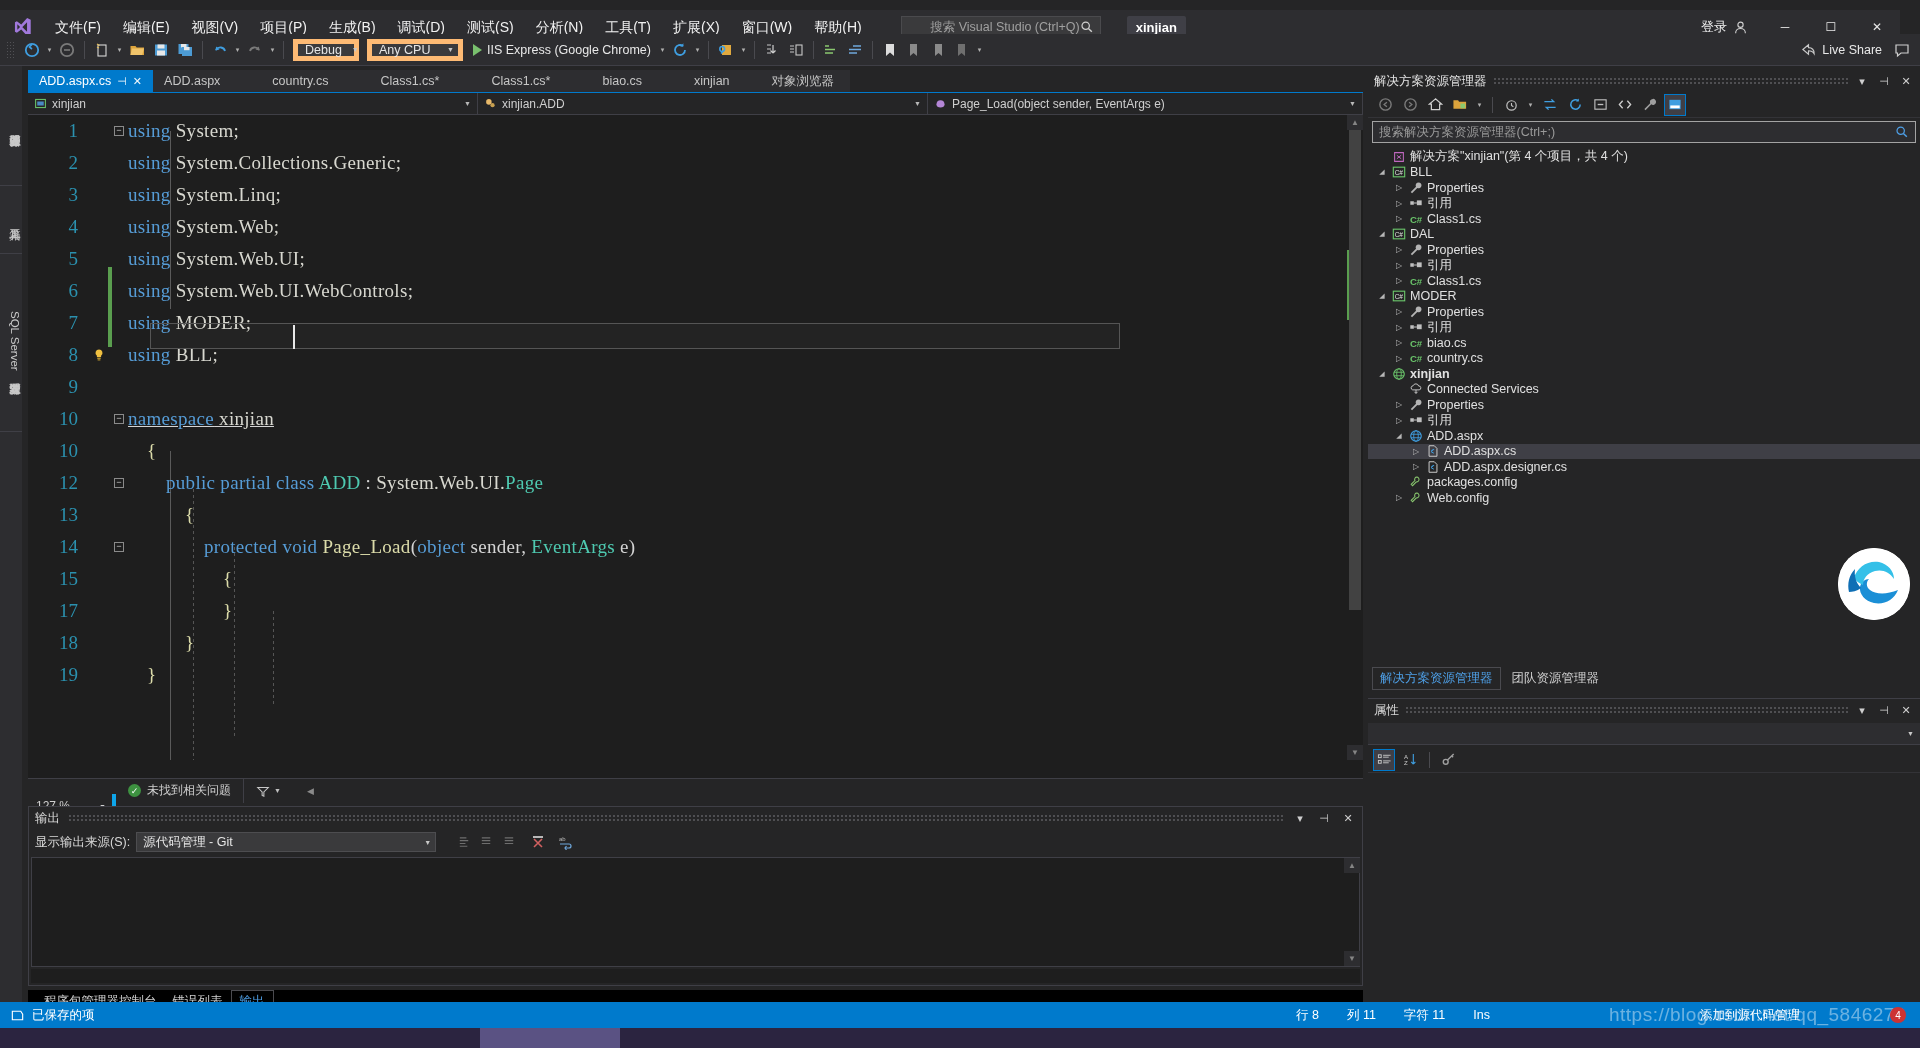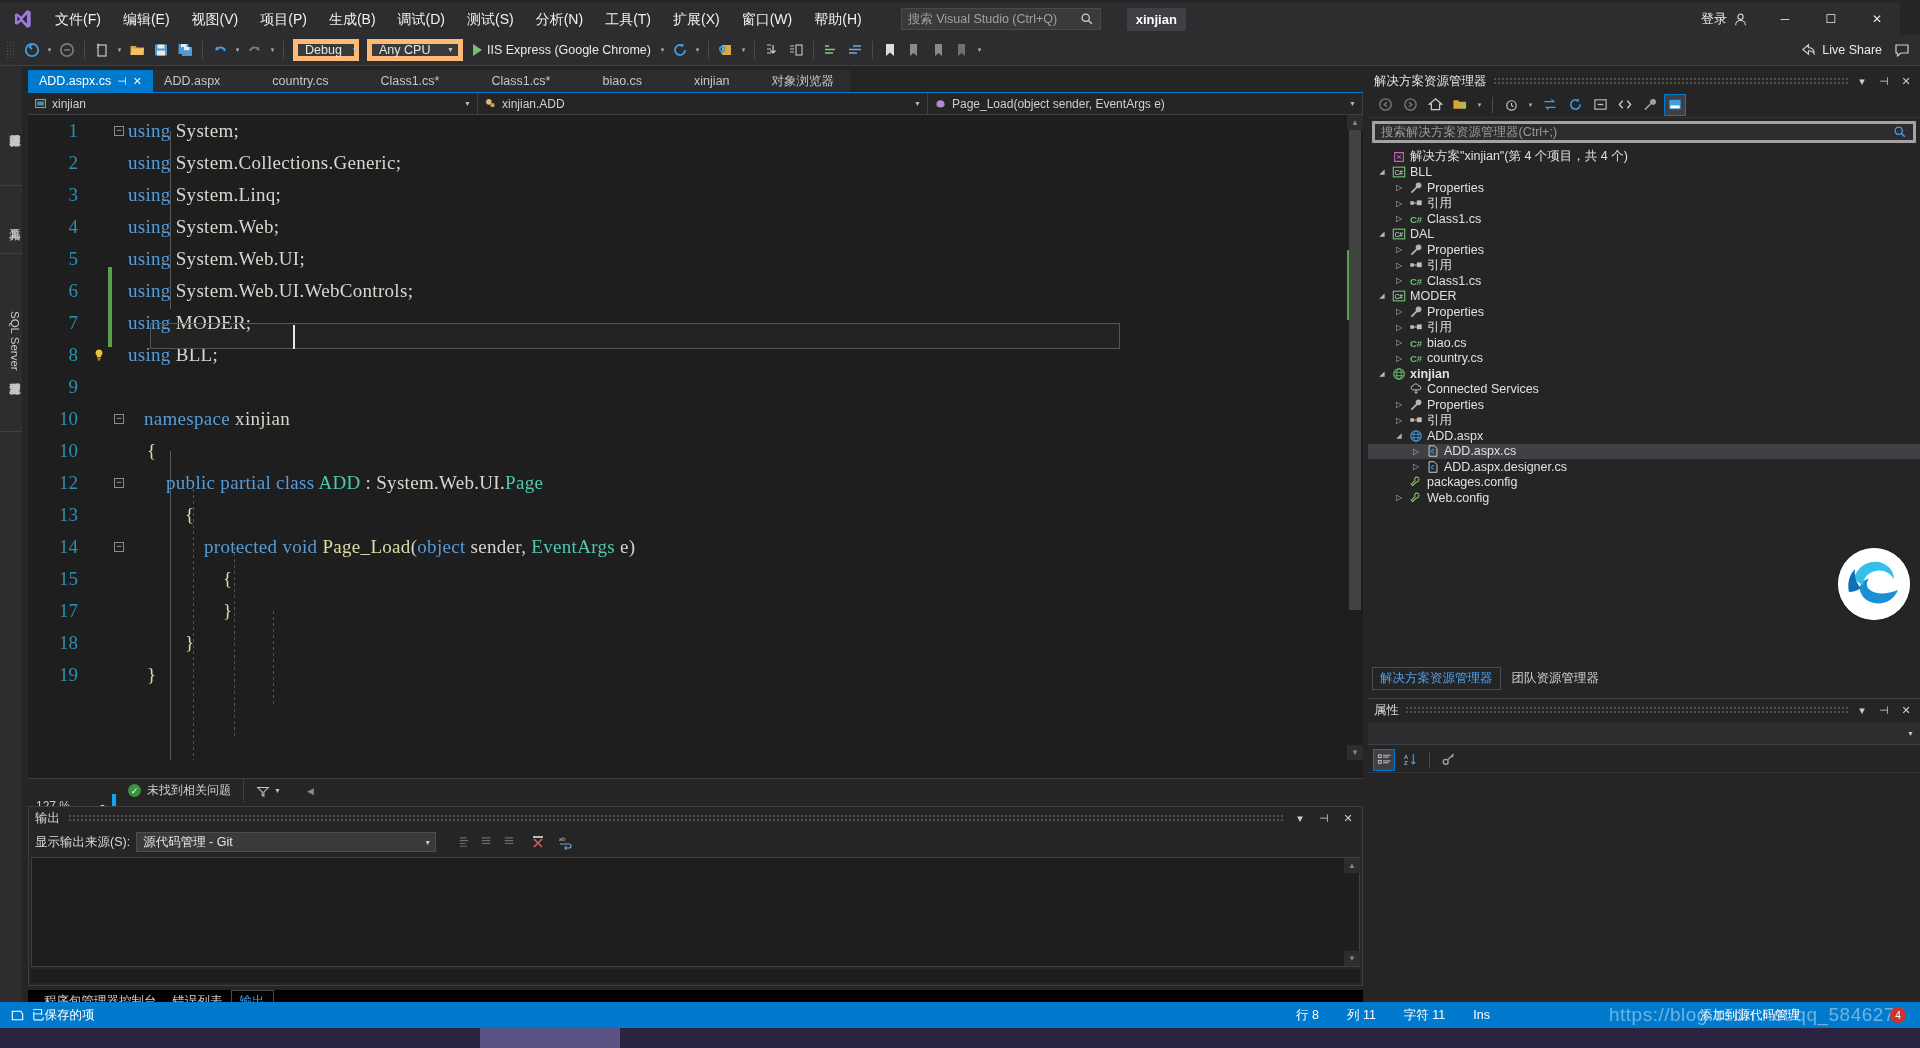--- a/index.html
+++ b/index.html
@@ -8,22 +8,22 @@
     background:#1e1e1e;
     font-family:"Liberation Sans", sans-serif;
     overflow:hidden;
     color:#d4d4d4;
     -webkit-font-smoothing:antialiased;
   }
   #app { position:relative; width:1920px; height:1048px; background:#252526; }
 
   
   .titlebar {
-    position:absolute; left:0; top:2px; width:1900px; height:34px;
-    background:#2d2d30; display:flex; align-items:center;
+    position:absolute; left:0; top:10px; width:1900px; height:34px;
+    background:#2d2d30; display:flex; align-items:center;text-align:right;
   }
   .vs-logo { width:44px; height:34px; display:flex; align-items:center; justify-content:center; }
   .vs-logo svg { width:22px; height:22px; }
   .menubar { display:flex; align-items:center; height:34px; }
   .menu-item {
     padding:0 11px; height:34px; line-height:34px; font-size:14px; color:#f1f1f1;
     cursor:default; white-space:nowrap;
   }
   .search-box {
     margin-left:28px; width:200px; height:22px; background:#3a3a3c;
@@ -188,21 +188,21 @@
   .se {
     position:absolute; left:1368px; top:70px; width:552px; height:620px; background:#252526;
   }
   .se-head { height:22px; display:flex; align-items:center; padding:0 6px; gap:6px; }
   .se-title { font-size:12.5px; color:#e4e4e4; white-space:nowrap; }
   .se-toolbar { height:26px; display:flex; align-items:center; padding:0 6px; gap:3px; border-bottom:1px solid #333337;}
   .se-tb { width:22px;height:22px;display:flex;align-items:center;justify-content:center; }
   .se-tb.active { background:#3f3f46; border:1px solid #007acc; }
   .se-sep { width:1px;height:16px;background:#4a4a4f;margin:0 4px; }
   .se-search {
-    height:22px; margin:3px 4px; background:#2d2d30; border:3px solid #a3a3a3;
+    height:22px; margin:3px 4px; background:#2d2d30; border:1px solid #a3a3a3;
     display:flex; align-items:center; padding:0 6px; font-size:12.5px; color:#9a9a9a;
   }
   .se-search .mag { margin-left:auto; }
   .se-tree { position:absolute; left:0; right:0; top:79px; bottom:26px; overflow:hidden; }
   .trow { height:15.5px; display:flex; align-items:center; font-size:12.5px; color:#e0e0e0; white-space:nowrap; }
   .trow.sel { background:#3f3f46; }
   .tw { display:inline-block; width:16px; text-align:center; font-size:8px; color:#b6b6b6; }
   .tic { display:inline-flex; width:17px; height:15px; align-items:center; justify-content:center; margin-right:3px; }
   .tlabel.bold { font-weight:bold; }
   .se-tabs {
@@ -583,21 +583,21 @@
             <div class="glyph"></div>
             <div class="fold"></div>
             <div class="code-txt" style="margin-left: 0px;"></div>
           </div>
           <div class="cl">
             <div class="gutter-num">10</div>
             <div class="glyph"></div>
             <div class="fold">
               <span class="boxm">−</span>
             </div>
-            <div class="code-txt" style="margin-left: 16px;"><span class="kw">namespace</span><span class="ns"> xinjian</span></div>
+            <div class="code-txt" style="margin-left: 0px; text-decoration: underline;"><span class="kw">namespace</span><span class="ns"> xinjian</span></div>
           </div>
           <div class="cl">
             <div class="gutter-num">10</div>
             <div class="glyph"></div>
             <div class="fold"></div>
             <div class="code-txt" style="margin-left: 19px;"><span class="brace">{</span></div>
           </div>
           <div class="cl">
             <div class="gutter-num">12</div>
             <div class="glyph"></div>

